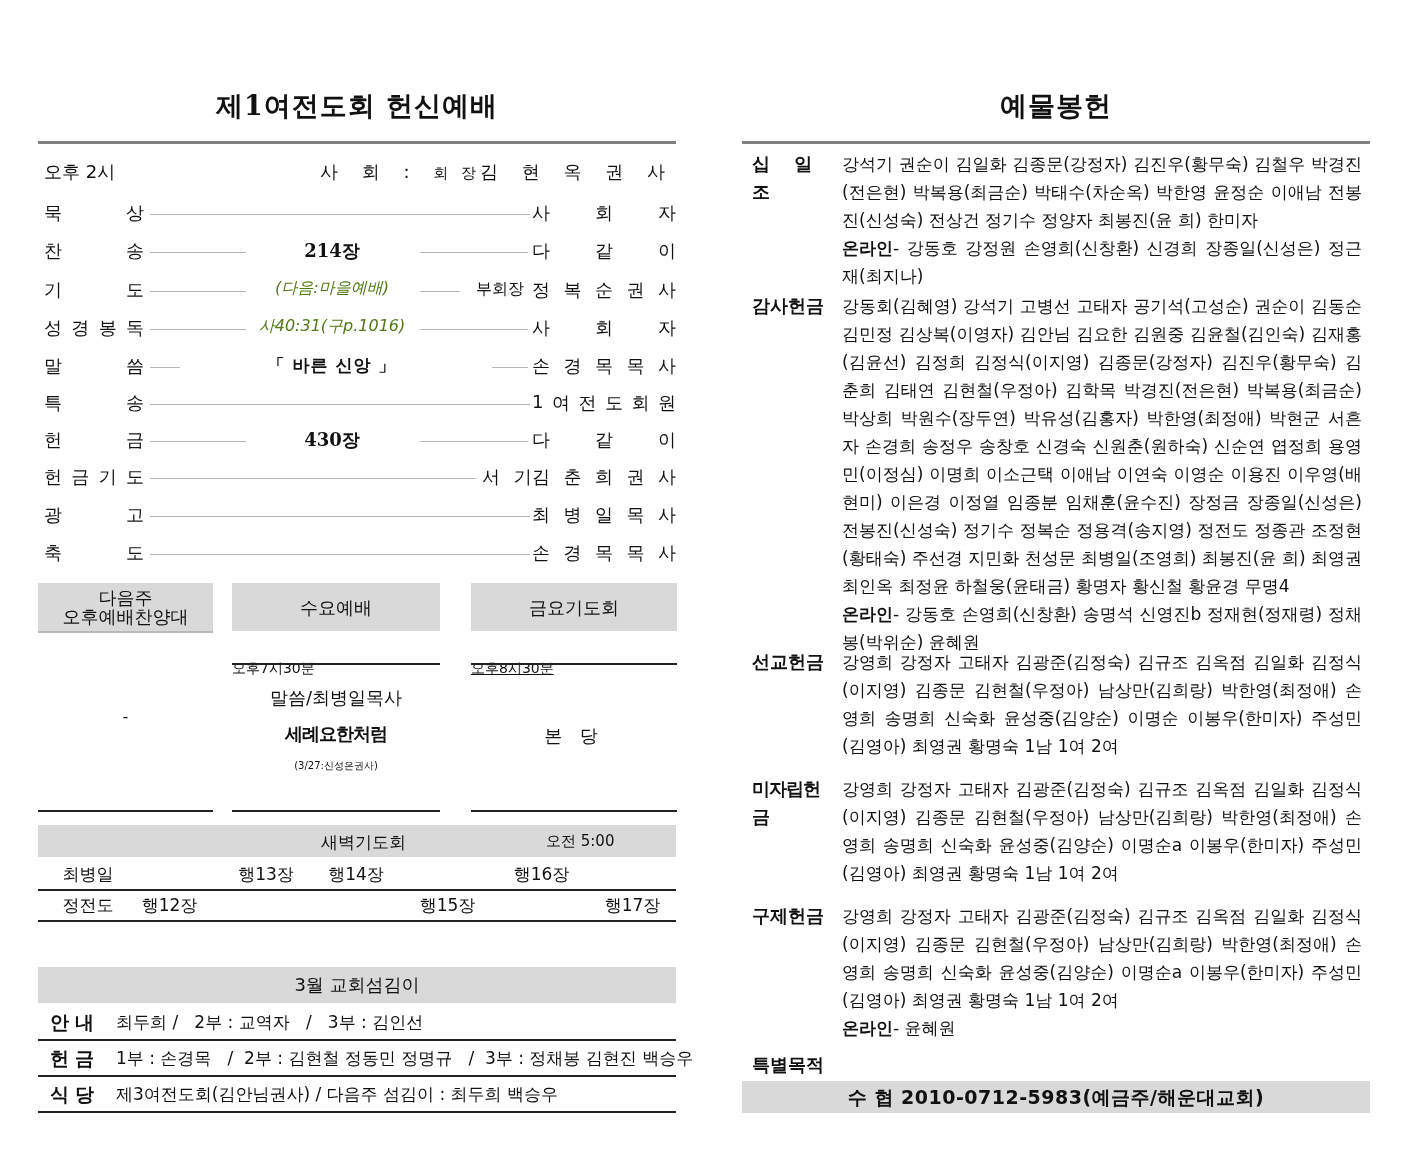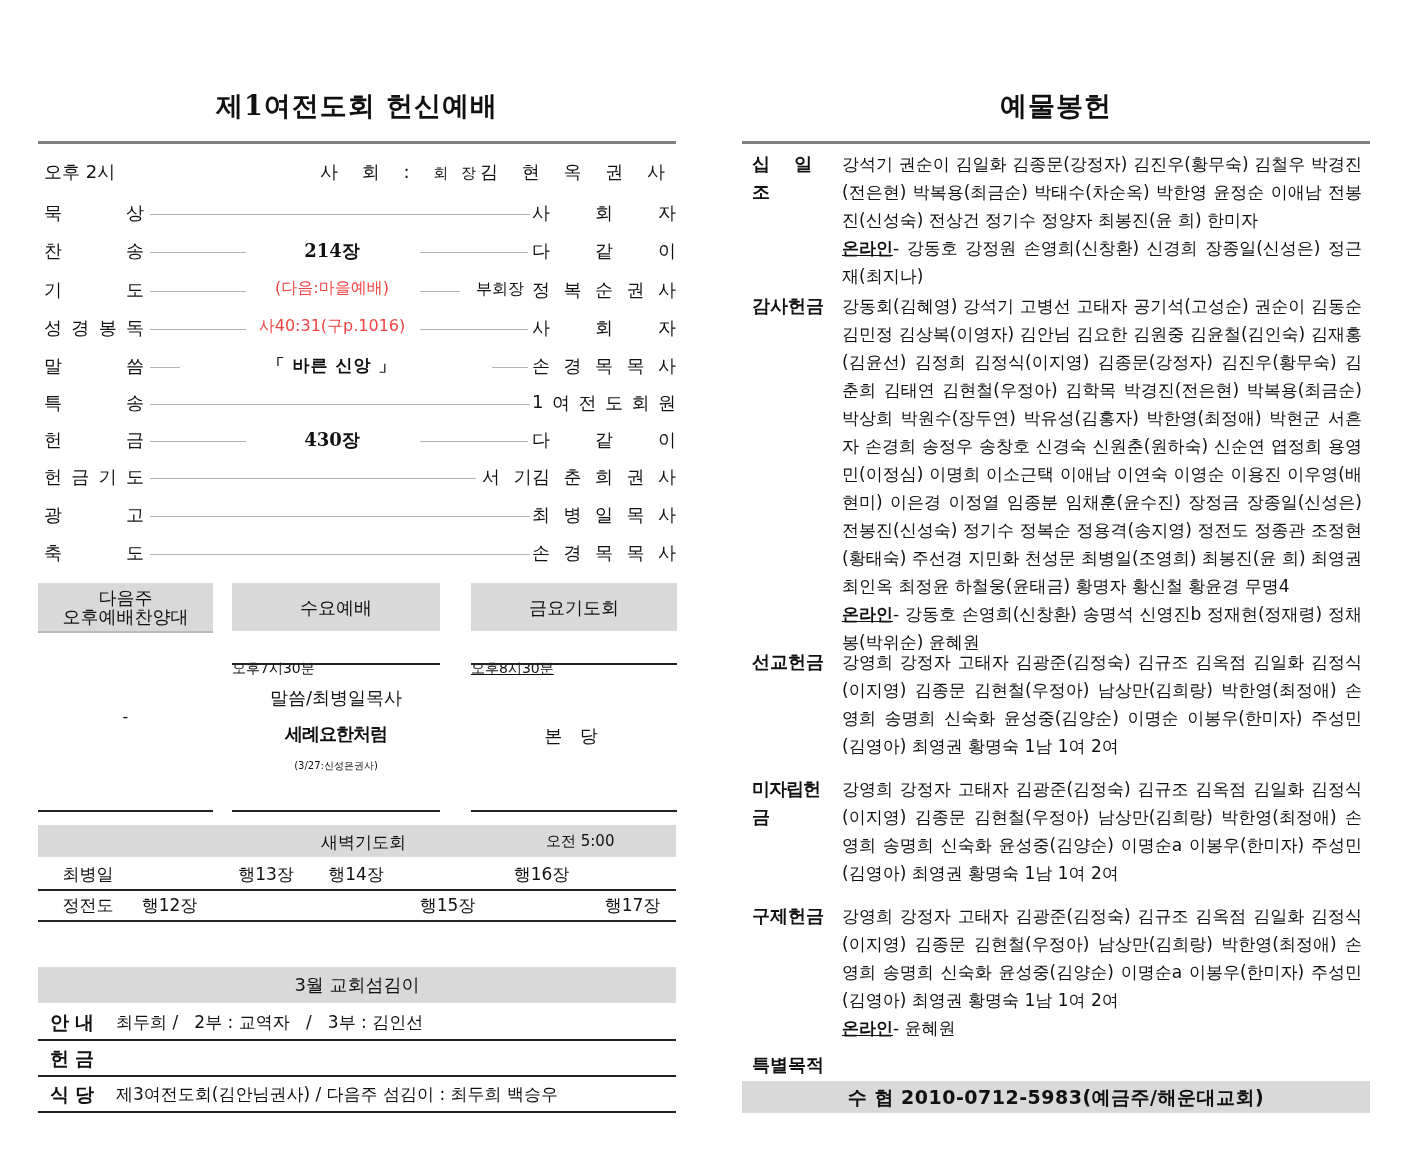--- a/index.html
+++ b/index.html
@@ -17,21 +17,21 @@
   .time-row { position: absolute; top: 160px; left: 44px; width: 630px; height: 28px; font-size: 18px; }
   .time-row .time { position: absolute; left: 0; top: 0; }
   .time-row .presider { position: absolute; right: 0; top: 0; letter-spacing: 9px; text-align: right; }
   .time-row .presider .small { font-size: 15px; letter-spacing: 4px; }
 
   .order { position: absolute; left: 44px; width: 632px; height: 26px; font-size: 18px; }
   .order .item { position: absolute; left: 0; top: 0; width: 100px; display: flex; justify-content: space-between; }
   .order .line { position: absolute; top: 13px; height: 1px; background: #b5b5b5; }
   .order .center { position: absolute; top: 0; text-align: center; }
   .order .center.bold { font-family: "DejaVu Serif", serif; font-weight: bold; font-size: 18px; }
-  .order .center.light { font-size: 16px; color: #ef4444; }
+  .order .center.light { font-size: 16px; color: #4d7c0f; font-style: italic; }
   .order .center.sermon { font-weight: bold; font-size: 17px; letter-spacing: 1px; }
   .order .who { position: absolute; right: 0; top: 0; display: flex; justify-content: space-between; }
   .order .prefix { position: absolute; top: 0; font-size: 16px; }
 
   
   .box-head { position: absolute; top: 583px; height: 48px; background: #d9d9d9; display: flex; align-items: center; justify-content: center; text-align: center; font-size: 18px; line-height: 19px; }
   .box-head.b1 { left: 38px; width: 175px; border-bottom: 2px solid #b9b9b9; height: 50px; }
   .box-head.b2 { left: 232px; width: 208px; }
   .box-head.b3 { left: 471px; width: 206px; }
   .box-time { position: absolute; top: 660px; font-size: 14px; text-align: left; }
@@ -60,21 +60,21 @@
   .serve-head { position: absolute; left: 38px; top: 967px; width: 638px; height: 36px; background: #d9d9d9; text-align: center; font-size: 18px; line-height: 36px; }
   .serve-row { position: absolute; left: 38px; width: 638px; height: 36px; border-bottom: 2px solid #222; font-size: 17px; line-height: 34px; }
   .serve-row .lab { position: absolute; left: 12px; font-weight: bold; font-size: 19px; letter-spacing: 6px; }
   .serve-row .val { position: absolute; left: 78px; white-space: pre; }
 
   
   .off { position: absolute; left: 752px; width: 618px; font-size: 17px; line-height: 28px; }
   .off .lab { position: absolute; left: 0; top: 0; width: 80px; font-weight: bold; font-size: 18px; }
   .off .lab.spaced { letter-spacing: 9px; }
   .off .names { margin-left: 90px; width: 520px; text-align: justify; }
-  .off .online-tag { text-decoration: underline; font-weight: bold; }
+  .off .online-tag { font-weight: bold; }
   .bank { position: absolute; left: 742px; top: 1081px; width: 628px; height: 32px; background: #d9d9d9; text-align: center; font-size: 19px; font-weight: bold; line-height: 32px; letter-spacing: 0.5px; }
 </style>
 </head>
 <body>
 
 <div class="page-title left-title">제1여전도회 헌신예배</div>
 <div class="title-rule left-rule"></div>
 
 <div class="time-row">
   <span class="time">오후 2시</span>
@@ -302,20 +302,21 @@
 </tbody>
   </table>
 
 <div class="serve-head">3월  교회섬김이</div>
 <div class="serve-row" style="top:1005px">
   <span class="lab">안내</span>
   <span class="val">최두희 /   2부 : 교역자   /   3부 : 김인선</span>
 </div>
 <div class="serve-row" style="top:1041px">
   <span class="lab">헌금</span>
+  <span class="val">1부 : 손경목   /  2부 : 김현철 정동민 정명규   /  3부 : 정채봉 김현진 백승우</span>
 </div>
 <div class="serve-row" style="top:1077px">
   <span class="lab">식당</span>
   <span class="val">제3여전도회(김안님권사) / 다음주 섬김이 : 최두희 백승우</span>
 </div>
 
 <div class="page-title right-title">예물봉헌</div>
 <div class="title-rule right-rule"></div>
 
 <div class="off" style="top:150px">

